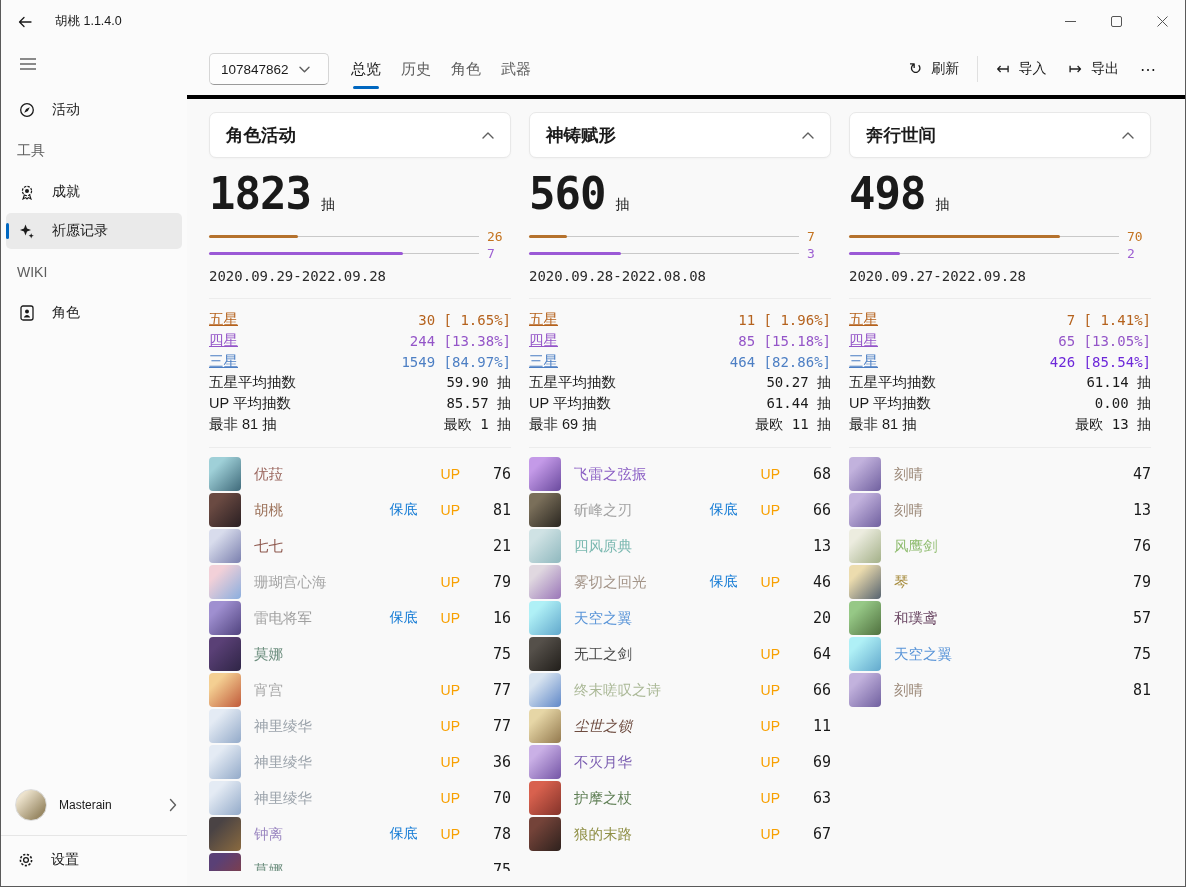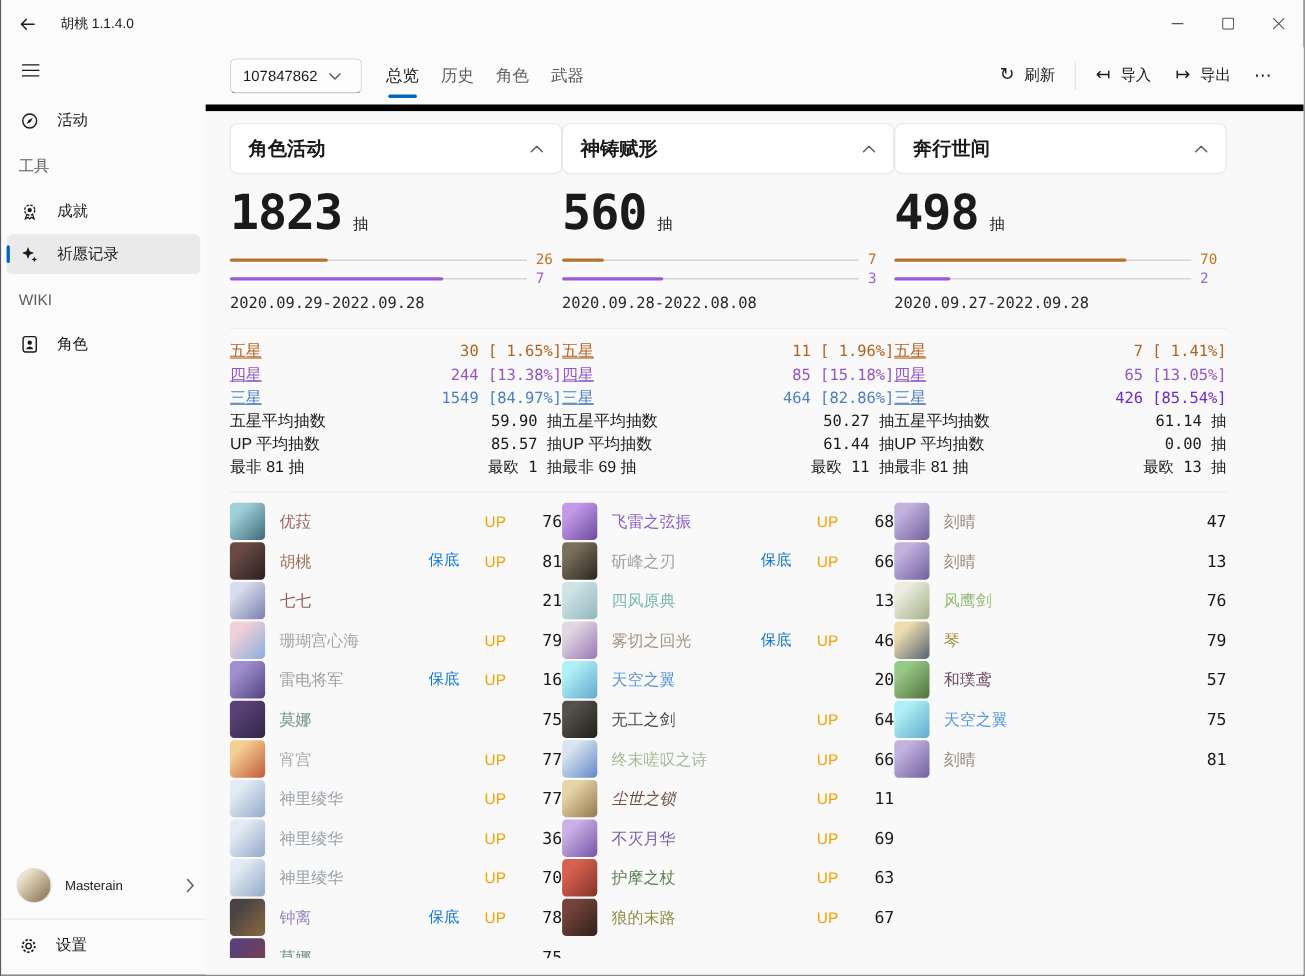--- a/index.html
+++ b/index.html
@@ -25,35 +25,35 @@
   .nav-header{height:40px;display:flex;align-items:center;padding-left:16px;font-size:14px;color:#5d5d5d}
   .nav-icon{width:18px;display:flex;justify-content:center;color:#1a1a1a}
   .side-bottom{margin-top:auto}
   .user-row{height:52px;display:flex;align-items:center;padding:0 10px 0 14px;gap:12px;font-size:12px}
   .avatar{width:30px;height:30px;border-radius:50%;background:linear-gradient(135deg,#ece2cc 20%,#9a8a66 80%);border:1px solid #ddd}
   .user-name{flex:1}
   .side-divider{border-top:1px solid #e6e6e6;margin:4px 0}
   .settings-row{height:40px;display:flex;align-items:center;padding-left:16px;gap:16px;font-size:14px;margin-bottom:6px}
   
   .main{position:absolute;left:186px;top:43px;right:0;bottom:0;background:#f9f9f9}
-  .toolbar{height:52px;display:flex;align-items:center;background:#fbfbfb;border-bottom:6px solid #000000}
+  .toolbar{height:52px;display:flex;align-items:center;background:#fbfbfb;border-bottom:4px solid #000000}
   .account-box{margin-left:22px;height:30px;min-width:96px;display:flex;align-items:center;gap:10px;padding:0 11px;
     background:#fdfdfd;border:1px solid #d6d6d6;border-bottom-color:#9a9a9a;border-radius:5px;font-size:13.5px}
   .tabs{display:flex;margin-left:20px;gap:16px}
   .tab{position:relative;height:52px;display:flex;align-items:center;font-size:15px;color:#5f5f5f;padding:0 2px}
   .tab.selected{color:#1a1a1a}
   .tab.selected::after{content:"";position:absolute;bottom:6px;left:50%;transform:translateX(-50%);width:26px;height:3px;border-radius:2px;background:#0067c0}
   .tool-actions{margin-left:auto;margin-right:18px;display:flex;align-items:center;font-size:14px}
   .tool-btn{display:flex;align-items:center;gap:9px;padding:6px 11px;border-radius:5px;color:#1a1a1a}
   .tool-glyph{font-size:16px;line-height:1;color:#1a1a1a}
   .tool-sep{width:1px;height:26px;background:#e0e0e0;margin:0 7px}
   .more-btn{padding:6px 10px;font-size:16px;letter-spacing:1px}
   
   .content{position:absolute;left:0;right:8px;top:52px;height:776px;overflow:hidden;
-    display:flex;padding:17px 0 0 22px;box-sizing:border-box}
+    display:flex;gap:18px;padding:17px 0 0 22px;box-sizing:border-box}
   .col{width:302px;flex:0 0 302px}
   .card-header{height:46px;background:#fff;border:1px solid #e8e8e8;border-radius:7px;
     display:flex;align-items:center;padding:0 16px;box-sizing:border-box;box-shadow:0 1px 2px rgba(0,0,0,.03)}
   .card-title{font-size:17.5px;font-weight:bold;flex:1}
   .big-row{margin-top:8px;height:56px;display:flex;align-items:baseline;gap:10px}
   .big-num{font-family:"DejaVu Sans Mono",monospace;font-size:44px;font-weight:600;line-height:56px;letter-spacing:-1px}
   .big-unit{font-size:14px}
   .gauges{margin-top:6px}
   .gauge{height:17px;display:flex;align-items:center}
   .gauge-track{flex:1;height:1px;background:#c9c9c9;position:relative}

